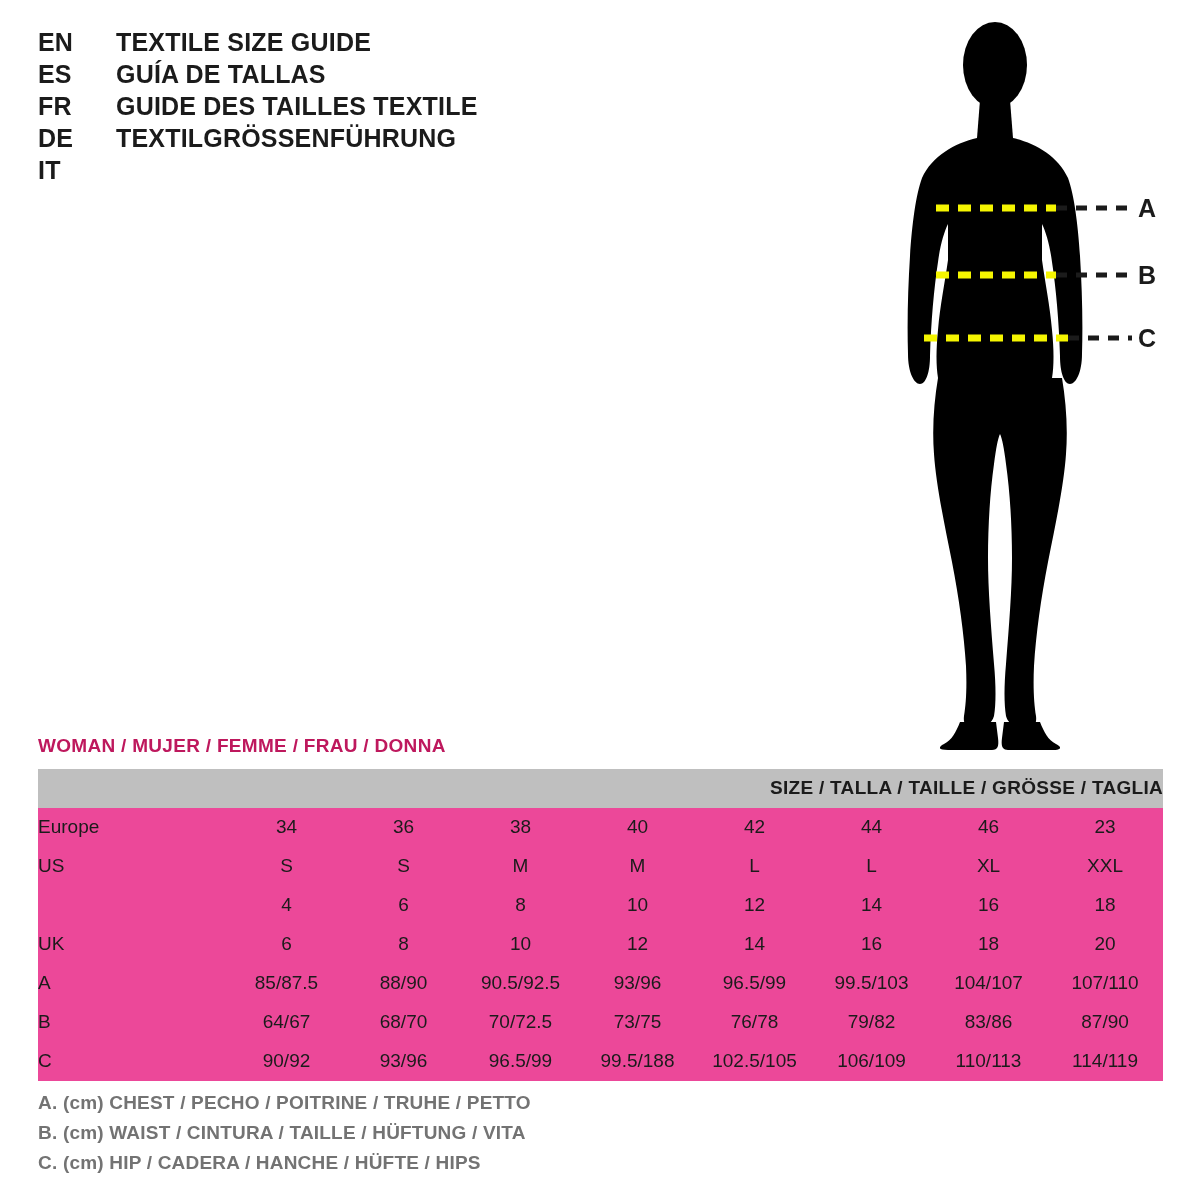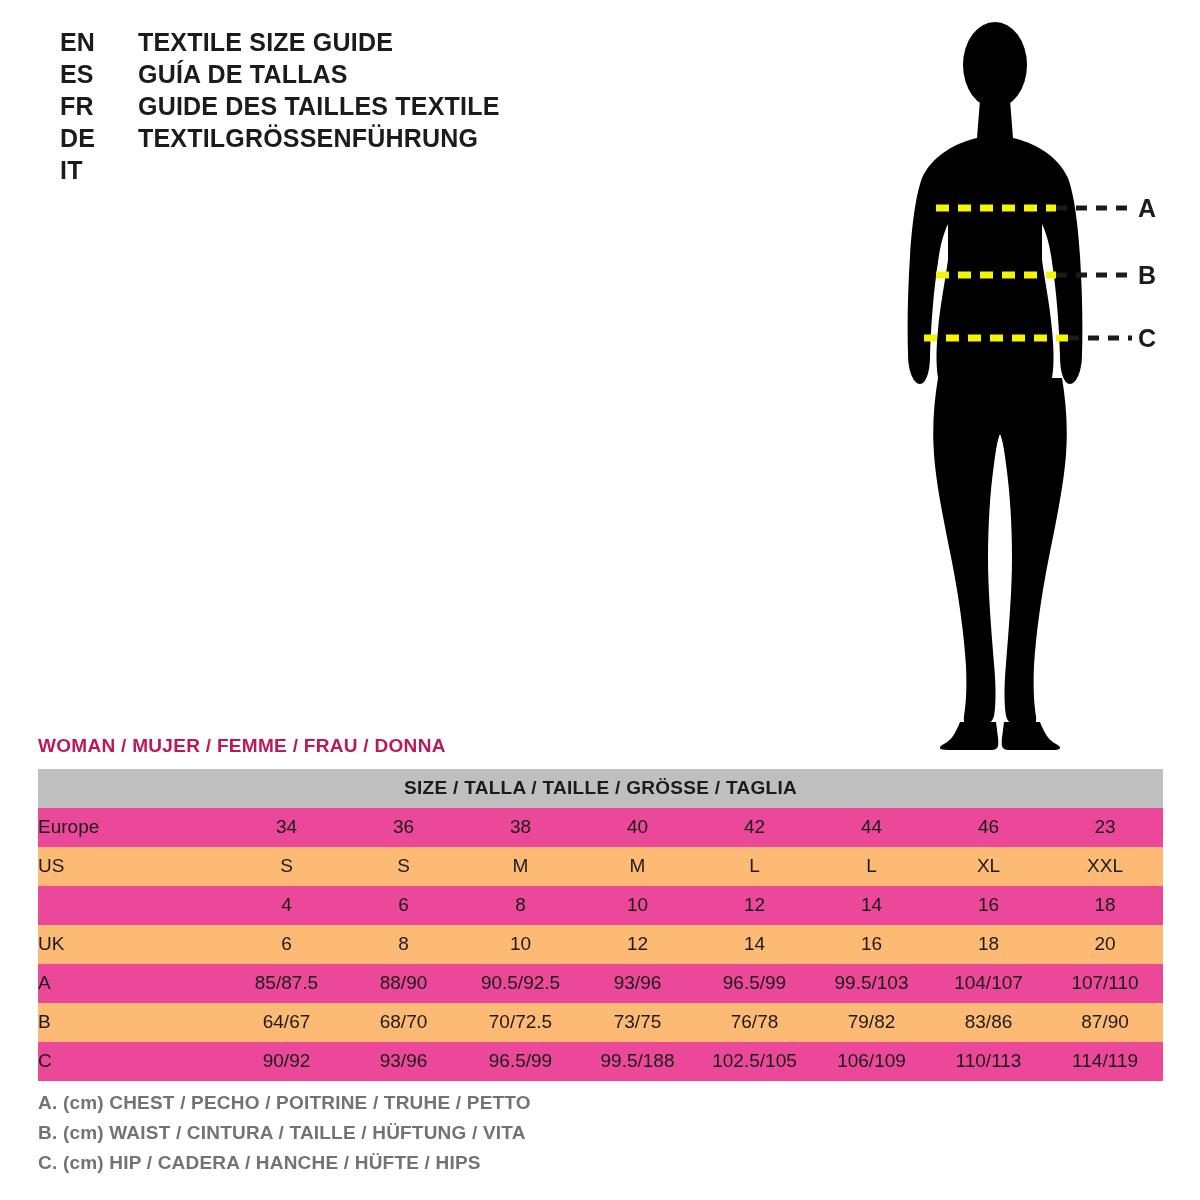--- a/index.html
+++ b/index.html
@@ -23,21 +23,20 @@
     top: 28px;
     width: 640px;
   }
   .title-row {
     display: flex;
     align-items: baseline;
     height: 32px;
     font-size: 25px;
     font-weight: bold;
     letter-spacing: 0.2px;
-    margin-left: 22px;
   }
   .title-lang {
     width: 78px;
     flex: 0 0 78px;
   }
   .title-text {
     flex: 1 1 auto;
   }
 
   
@@ -80,27 +79,27 @@
     table-layout: fixed;
     font-size: 19px;
   }
   table.size-table th,
   table.size-table td {
     padding: 5px 0 6px 0;
     height: 28px;
   }
   .hdr-row th {
     background: #bfbfbf;
-    text-align: center;
+    text-align: right;
     font-weight: bold;
     padding-left: 8px;
     letter-spacing: 0.3px;
   }
   .row-alt-a td { background: #ec4899; }
-  .row-alt-b td { background: #fdba74; }
+  .row-alt-b td { background: #ec4899; }
   td.label-cell {
     text-align: left;
     padding-left: 8px;
     white-space: nowrap;
   }
   td.val-cell {
     text-align: center;
     white-space: nowrap;
   }
 

